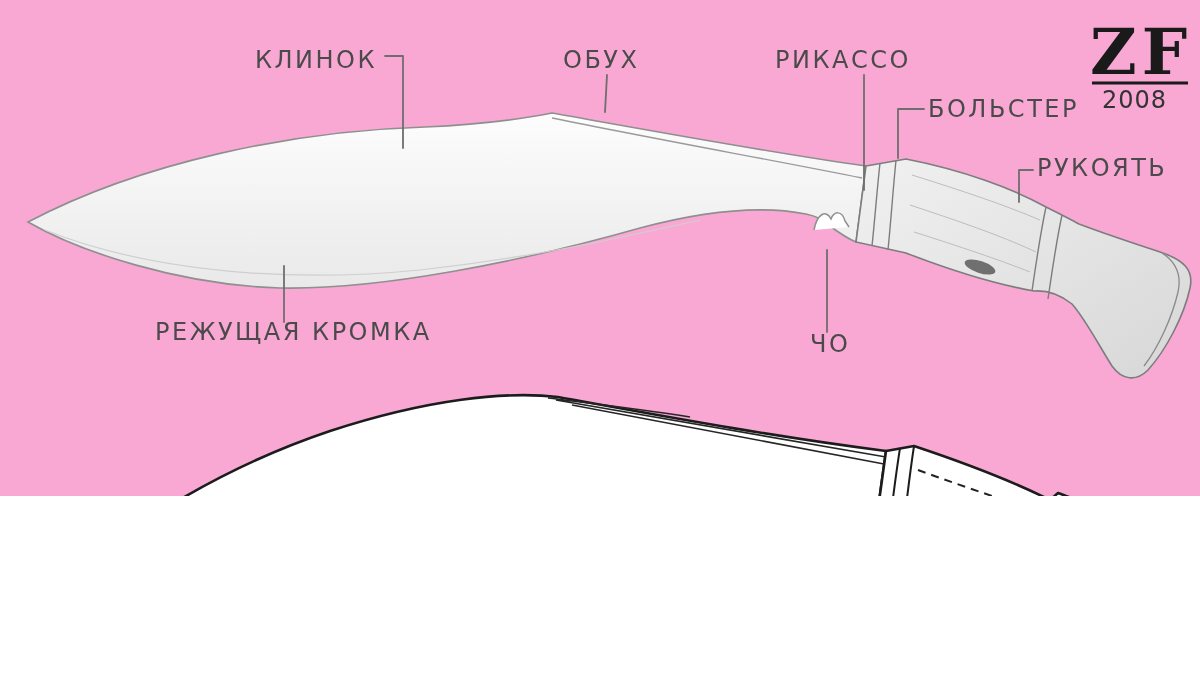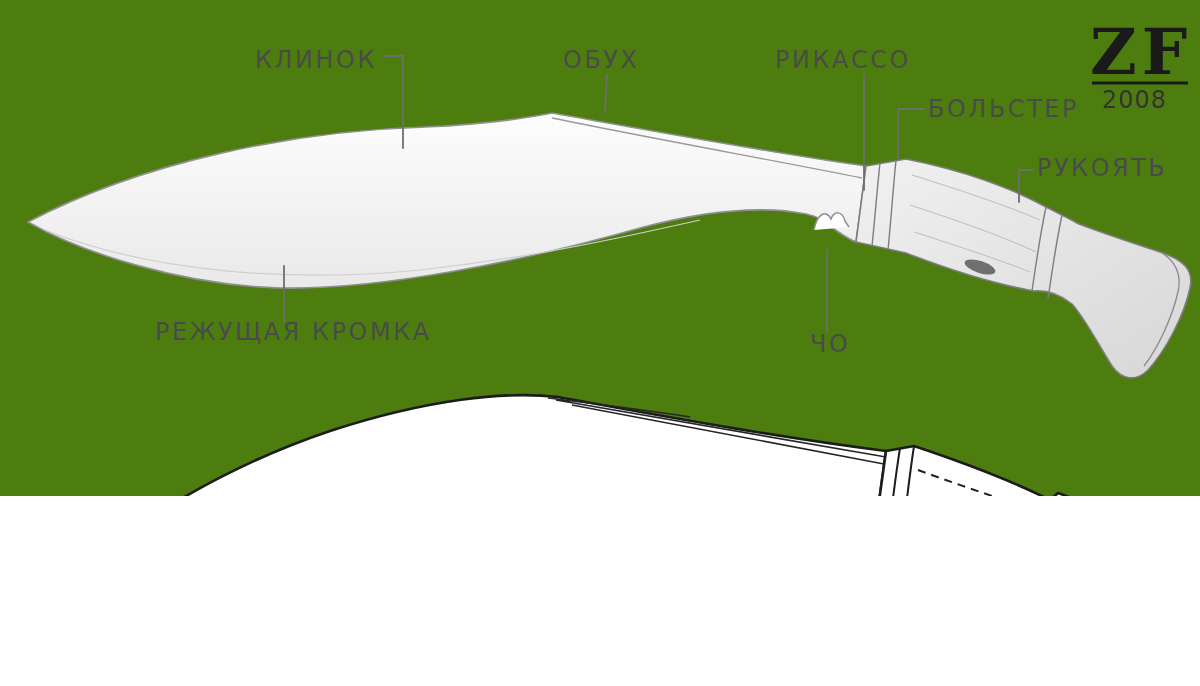--- a/index.html
+++ b/index.html
@@ -1,19 +1,19 @@
 <!DOCTYPE html>
 <html><head>
 <meta charset="utf-8">
 <style>
   html,body{margin:0;padding:0;background:#ffffff;}
   .page{
     position:relative;
     width:1200px;height:496px;
-    background:#4d7c0f;
+    background:#f9a8d4;
     overflow:hidden;
     font-family:"DejaVu Sans",sans-serif;
   }
   svg{position:absolute;left:0;top:0;}
   .part-label{
     font-family:"DejaVu Sans",sans-serif;
     font-size:24px;
     letter-spacing:2.5px;
     fill:#4a4a4a;
   }

